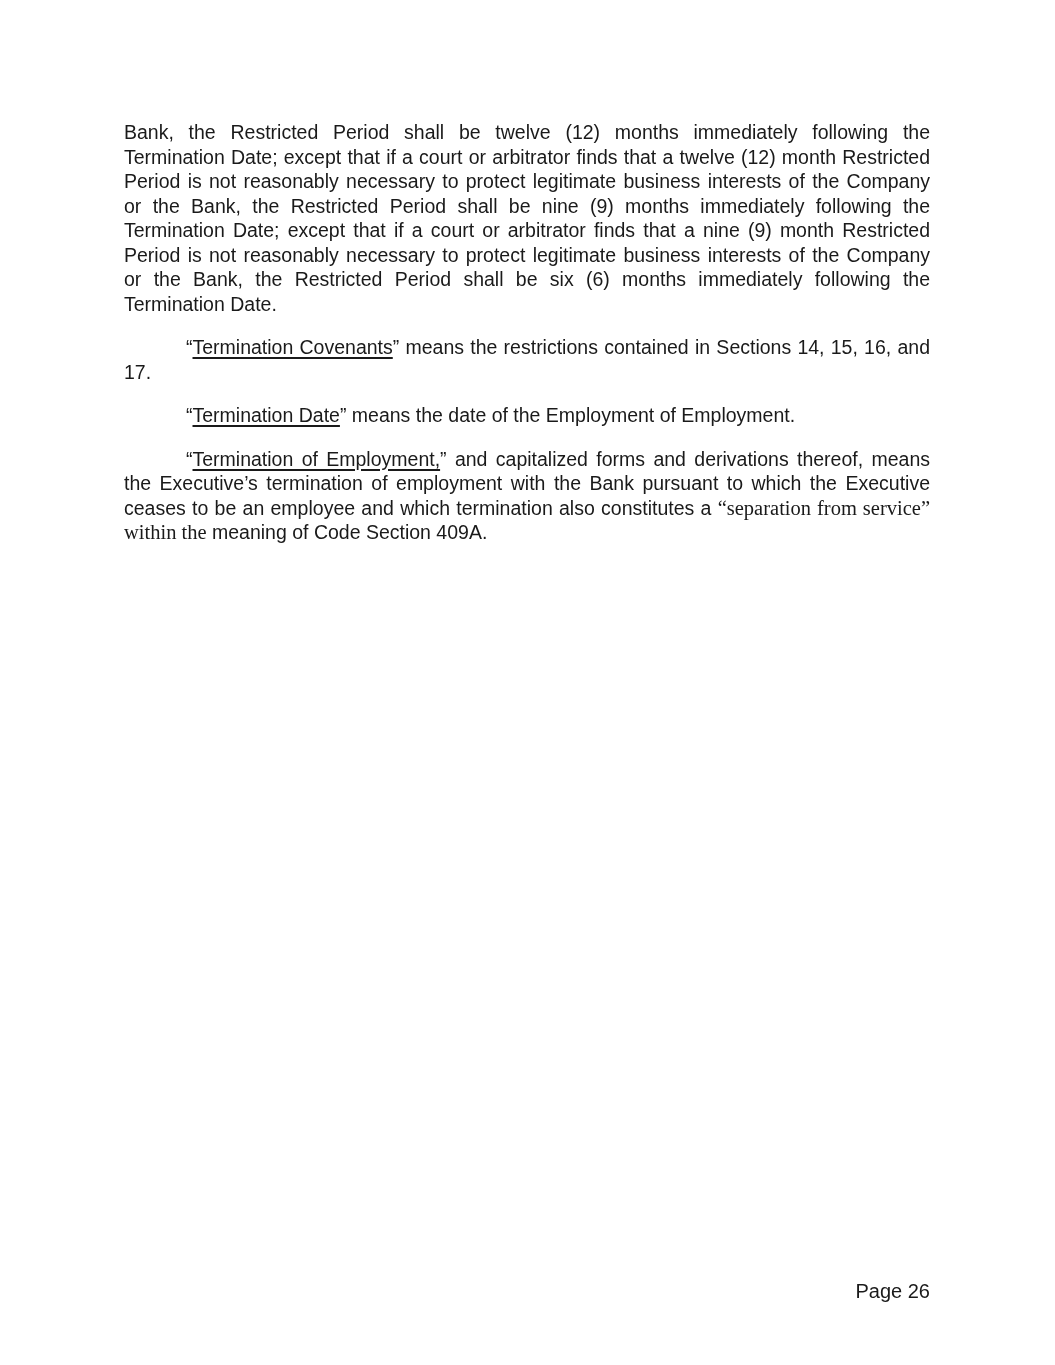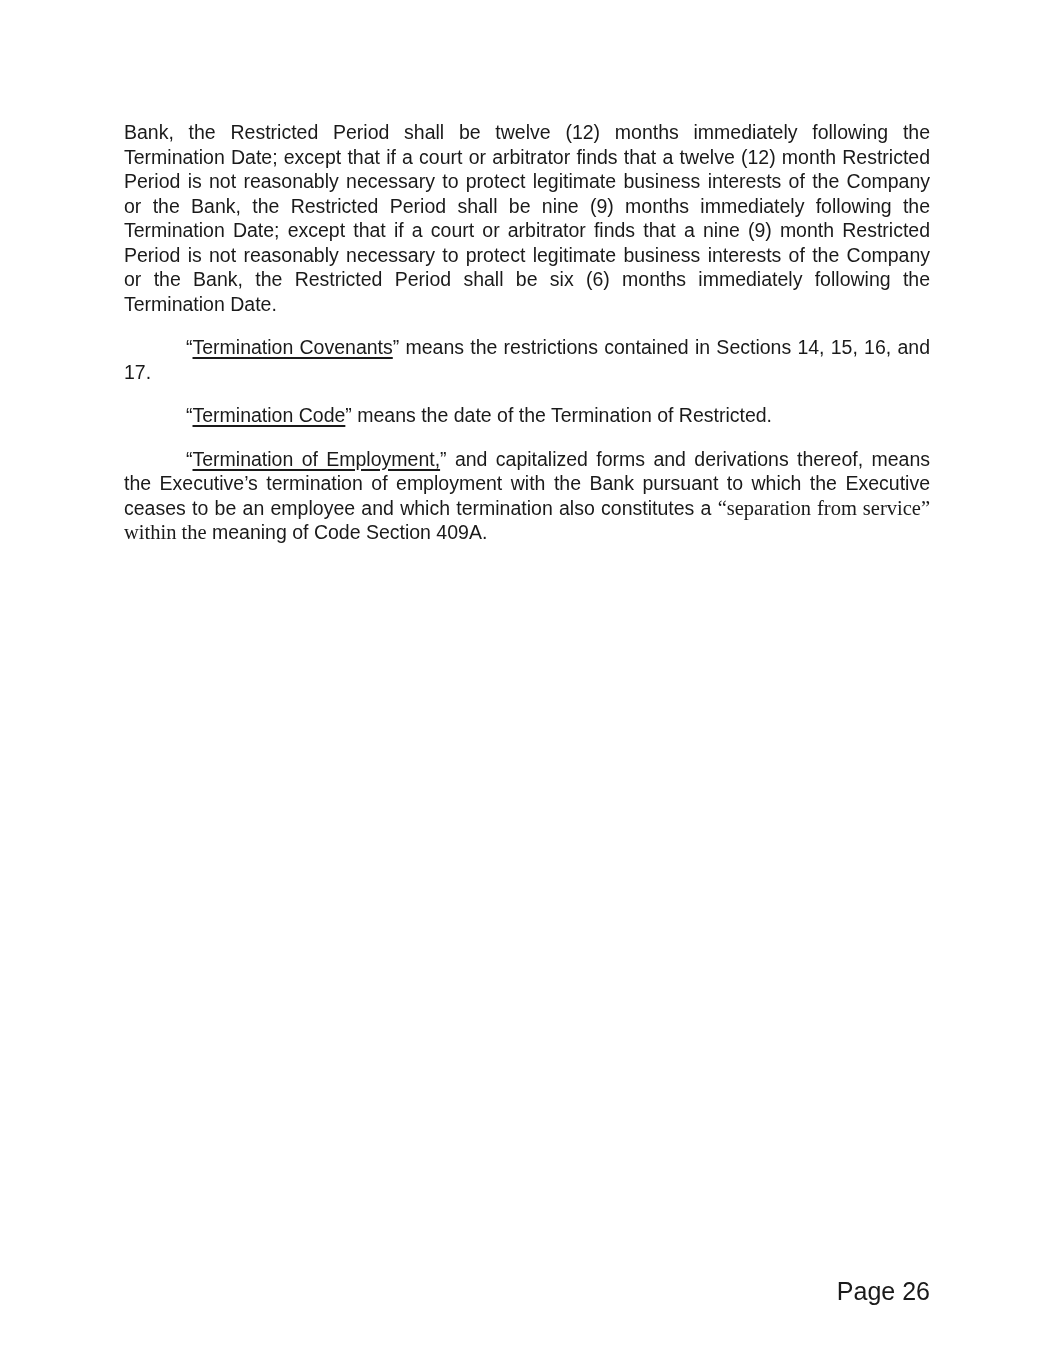--- a/index.html
+++ b/index.html
@@ -38,37 +38,37 @@
   }
   .serif {
     font-family: "Liberation Serif", serif;
     font-size: 20.5px;
   }
   .page-footer {
     position: absolute;
     top: 1280px;
     right: 125px;
     font-family: "Liberation Sans", sans-serif;
-    font-size: 25px;
+    font-size: 20px;
     line-height: 22px;
     color: #1a1a1a;
   }
 </style>
 </head>
 <body>
 
 <div class="page">
 
   <div class="page-content">
 
     <p class="para"><span>Bank, the Restricted Period shall be twelve (12) months immediately following the Termination Date; except that if a court or arbitrator finds that a twelve (12) month Restricted Period is not reasonably necessary to protect legitimate business interests of the Company or the Bank, the Restricted Period shall be nine (9) months immediately following the Termination Date; except that if a court or arbitrator finds that a nine (9) month Restricted Period is not reasonably necessary to protect legitimate business interests of the Company or the Bank, the Restricted Period shall be six (6) months immediately following the Termination Date.</span></p>
 
     <p class="para indent"><span>“</span><span class="u">Termination Covenants</span><span>” means the restrictions contained in Sections 14, 15, 16, and 17.</span></p>
 
-    <p class="para indent"><span>“</span><span class="u">Termination Code</span><span>” means the date of the Termination of Restricted.</span></p>
+    <p class="para indent"><span>“</span><span class="u">Termination Date</span><span>” means the date of the Employment of Employment.</span></p>
 
     <p class="para indent"><span>“</span><span class="u">Termination of Employment,</span><span>” and capitalized forms and derivations thereof, means the Executive’s termination of employment with the Bank pursuant to which the Executive ceases to be an employee and which termination also constitutes a </span><span class="serif">“separation from service” within the</span><span> meaning of Code Section 409A.</span></p>
 
   </div>
 
   <div class="page-footer">Page 26</div>
 
 </div>
 
 </body></html>

